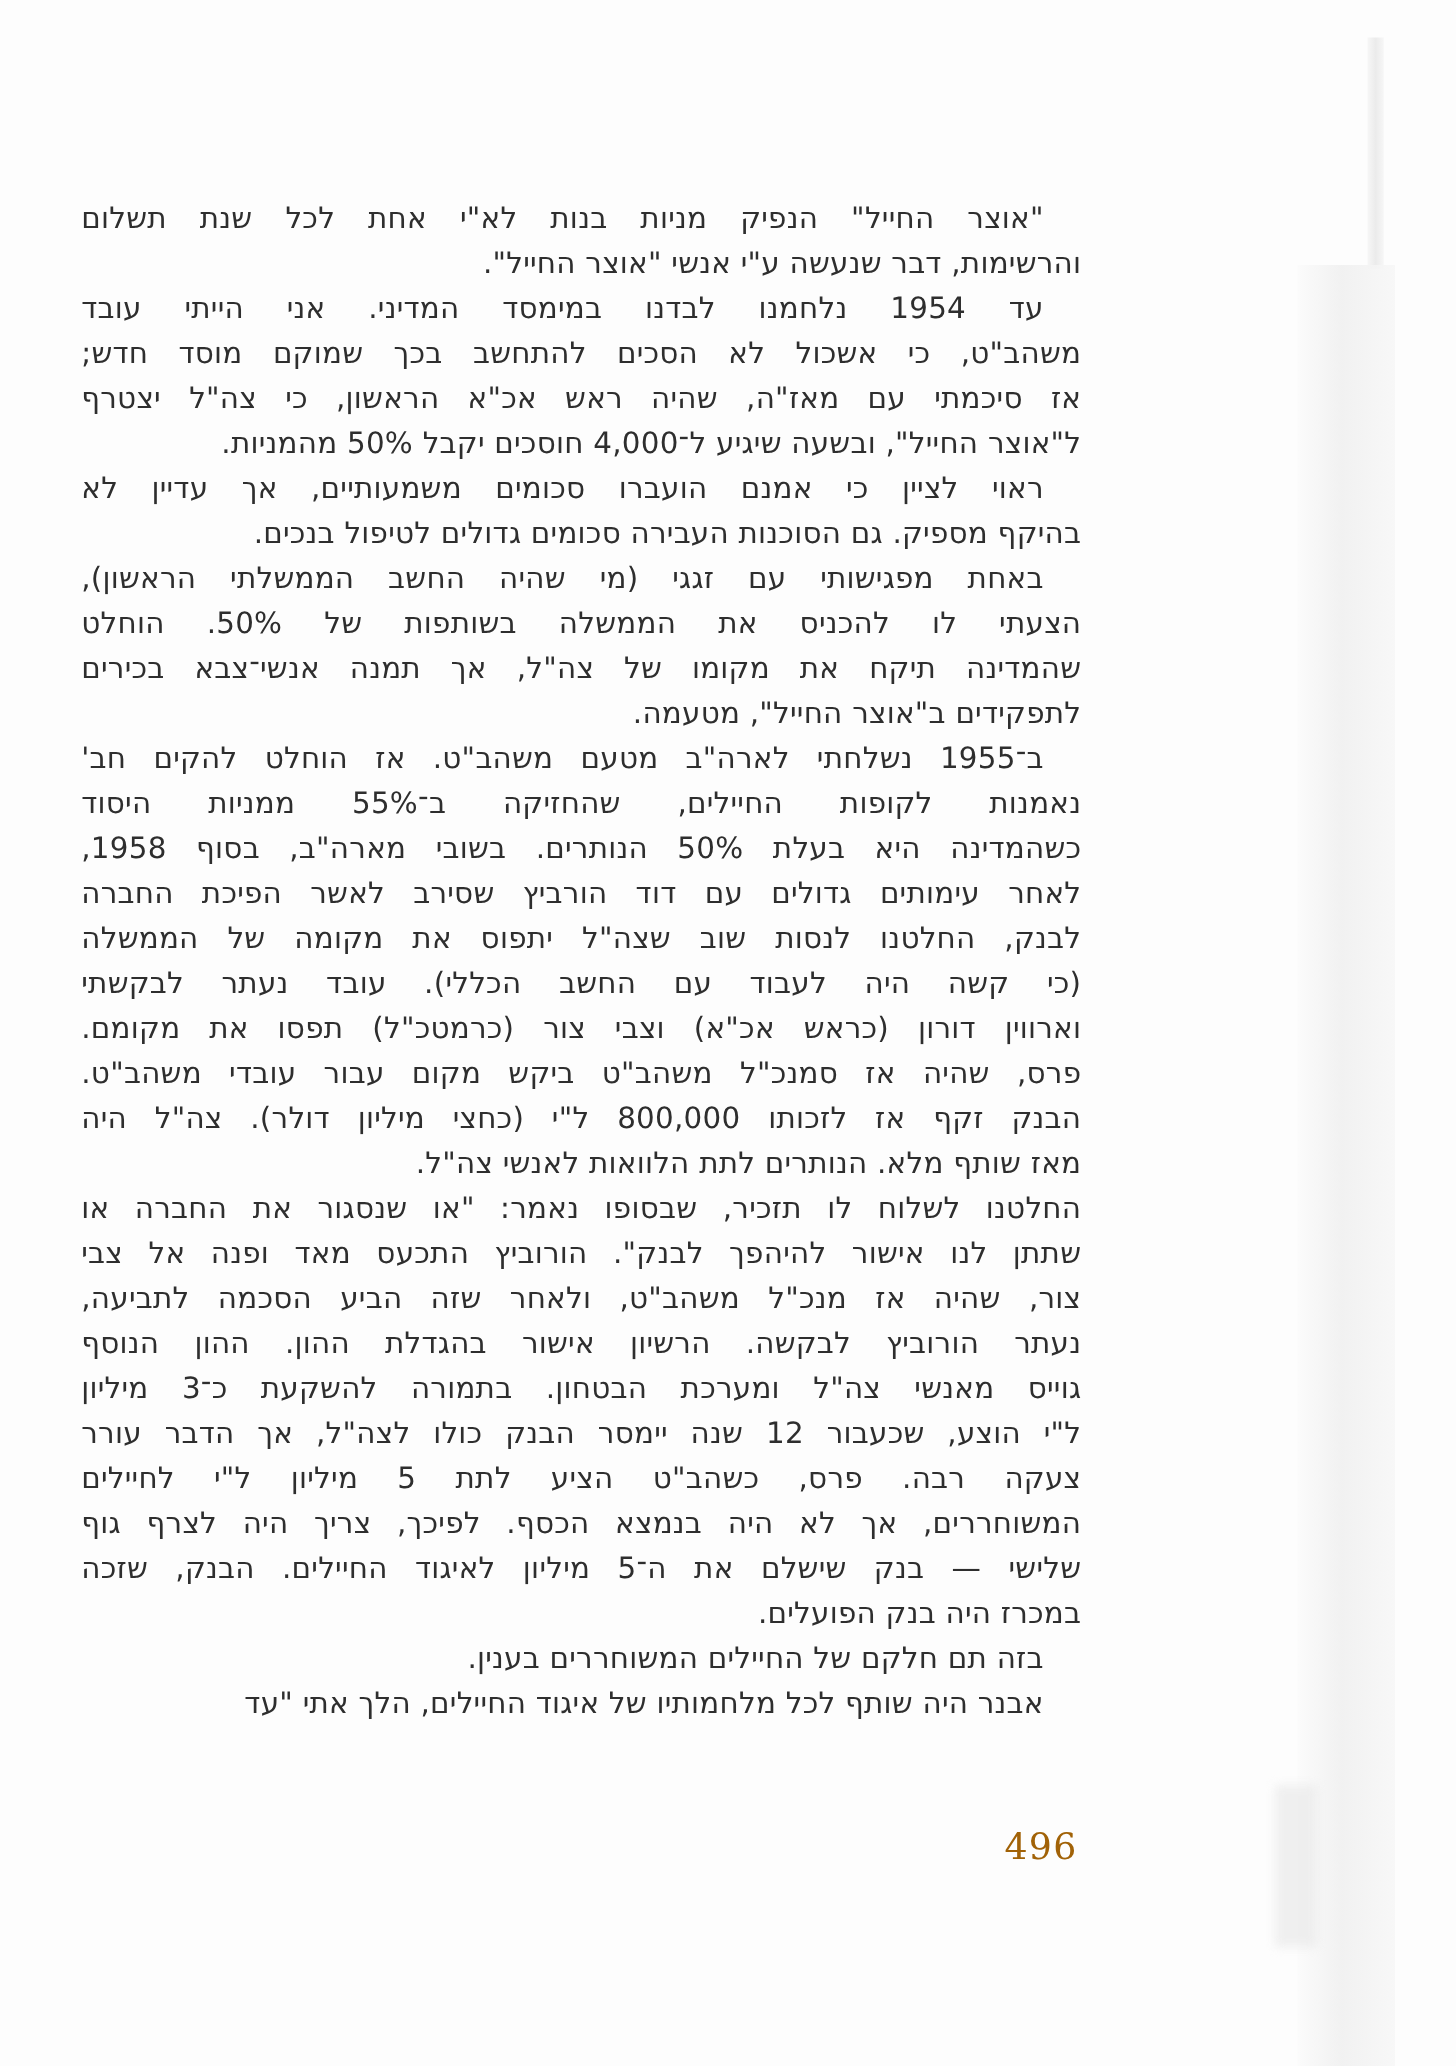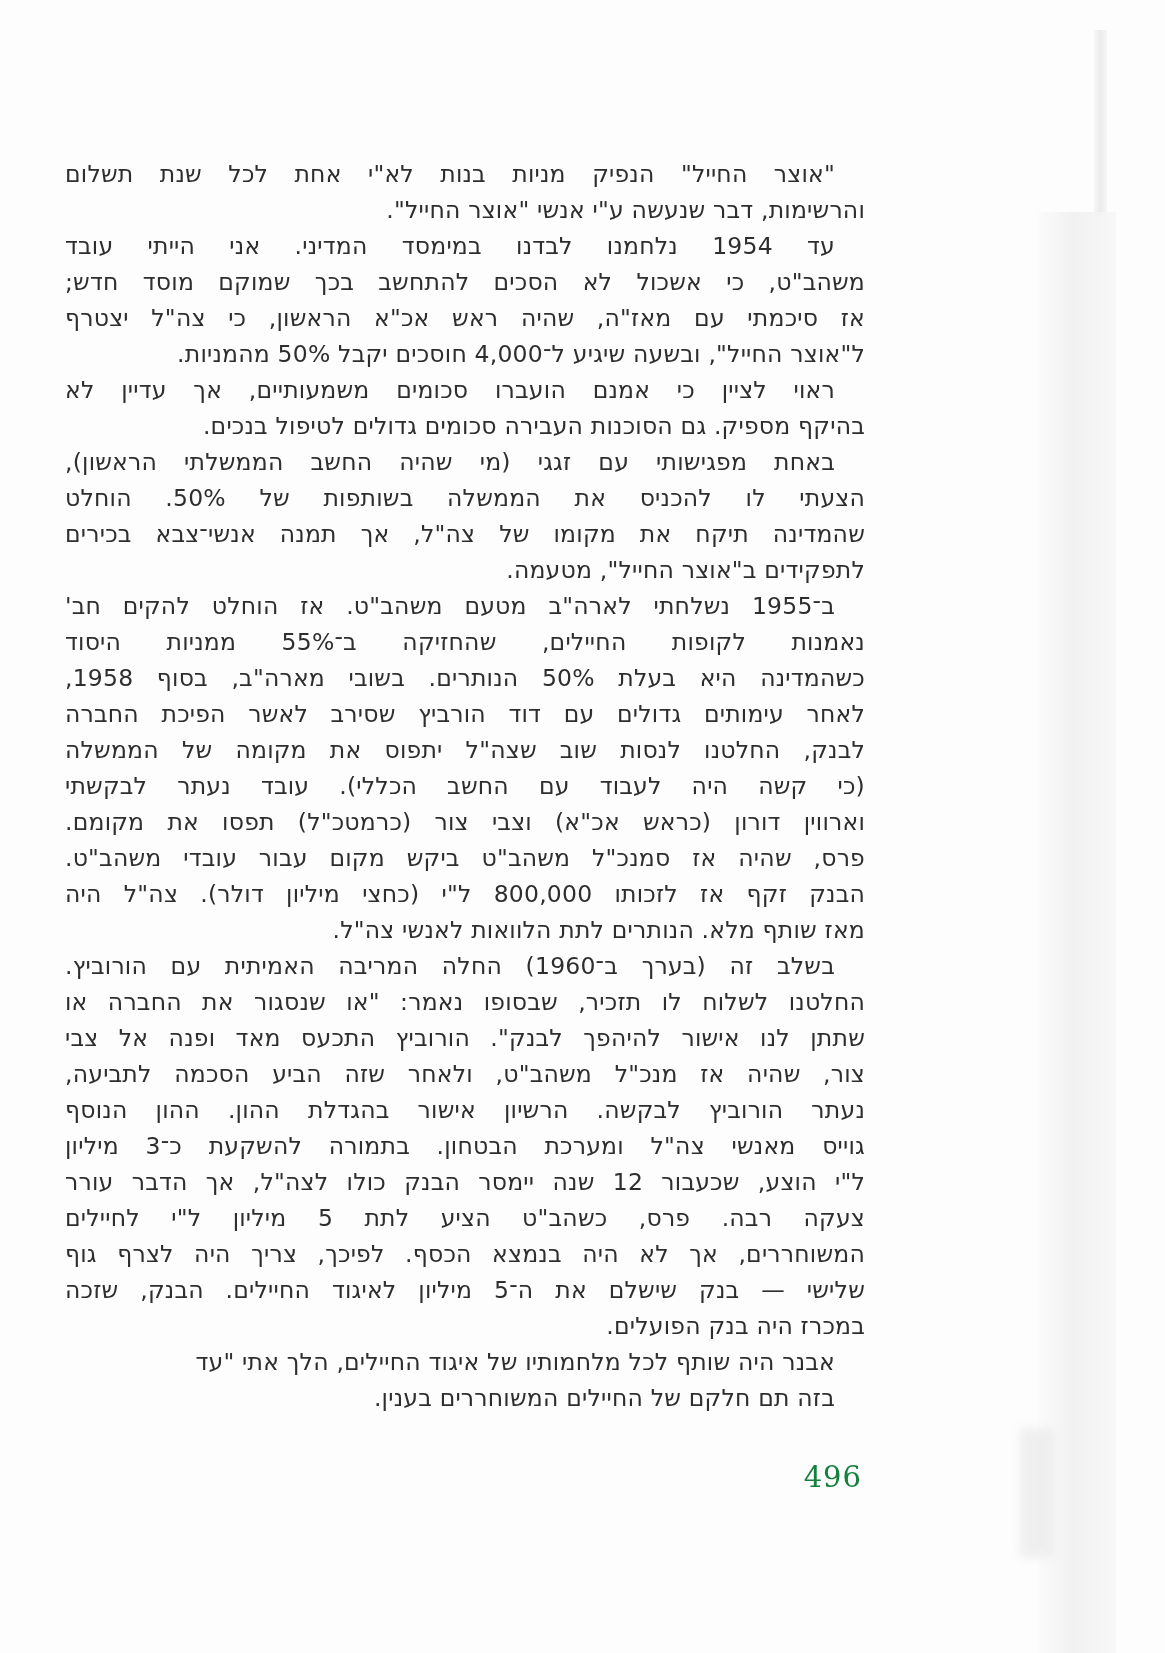--- a/index.html
+++ b/index.html
@@ -37,21 +37,21 @@
   .line.last {
     text-align: right;
     text-align-last: right;
   }
   .page-number {
     position: absolute;
     top: 1460px;
     right: 303px;
     font-family: "DejaVu Serif", serif;
     font-size: 29px;
-    color: #15803d;
+    color: #a16207;
     letter-spacing: 1px;
   }
   
   .scan-band-upper {
     position: absolute;
     left: 1094px;
     top: 30px;
     width: 13px;
     height: 185px;
     background: linear-gradient(to right, #f6f6f6, #e9e9e9, #f6f6f6);
@@ -108,36 +108,35 @@
         <div class="line">כשהמדינה היא בעלת 50% הנותרים. בשובי מארה"ב, בסוף 1958,</div>
         <div class="line">לאחר עימותים גדולים עם דוד הורביץ שסירב לאשר הפיכת החברה</div>
         <div class="line">לבנק, החלטנו לנסות שוב שצה"ל יתפוס את מקומה של הממשלה</div>
         <div class="line">(כי קשה היה לעבוד עם החשב הכללי). עובד נעתר לבקשתי</div>
         <div class="line">וארווין דורון (כראש אכ"א) וצבי צור (כרמטכ"ל) תפסו את מקומם.</div>
         <div class="line">פרס, שהיה אז סמנכ"ל משהב"ט ביקש מקום עבור עובדי משהב"ט.</div>
         <div class="line">הבנק זקף אז לזכותו 800,000 ל"י (כחצי מיליון דולר). צה"ל היה</div>
         <div class="line last">מאז שותף מלא. הנותרים לתת הלוואות לאנשי צה"ל.</div>
       </div>
       <div class="para">
-        <div class="line first">בשלב זה (בערך ב־1960) החלה המריבה האמיתית עם הורוביץ.</div>
         <div class="line">החלטנו לשלוח לו תזכיר, שבסופו נאמר: "או שנסגור את החברה או</div>
         <div class="line">שתתן לנו אישור להיהפך לבנק". הורוביץ התכעס מאד ופנה אל צבי</div>
         <div class="line">צור, שהיה אז מנכ"ל משהב"ט, ולאחר שזה הביע הסכמה לתביעה,</div>
         <div class="line">נעתר הורוביץ לבקשה. הרשיון אישור בהגדלת ההון. ההון הנוסף</div>
         <div class="line">גוייס מאנשי צה"ל ומערכת הבטחון. בתמורה להשקעת כ־3 מיליון</div>
         <div class="line">ל"י הוצע, שכעבור 12 שנה יימסר הבנק כולו לצה"ל, אך הדבר עורר</div>
         <div class="line">צעקה רבה. פרס, כשהב"ט הציע לתת 5 מיליון ל"י לחיילים</div>
         <div class="line">המשוחררים, אך לא היה בנמצא הכסף. לפיכך, צריך היה לצרף גוף</div>
         <div class="line">שלישי — בנק שישלם את ה־5 מיליון לאיגוד החיילים. הבנק, שזכה</div>
         <div class="line last">במכרז היה בנק הפועלים.</div>
       </div>
       <div class="para">
-        <div class="line first last">אבנר היה שותף לכל מלחמותיו של איגוד החיילים, הלך אתי "עד</div>
+        <div class="line first last">בזה תם חלקם של החיילים המשוחררים בענין.</div>
       </div>
       <div class="para">
-        <div class="line first last">בזה תם חלקם של החיילים המשוחררים בענין.</div>
+        <div class="line first last">אבנר היה שותף לכל מלחמותיו של איגוד החיילים, הלך אתי "עד</div>
       </div>
     </div>
   <div class="page-number">496</div>
   <div class="scan-band-upper"></div>
   <div class="scan-band-lower"></div>
   <div class="scan-smudge-bottom"></div>
 </div>
 
 </body></html>

